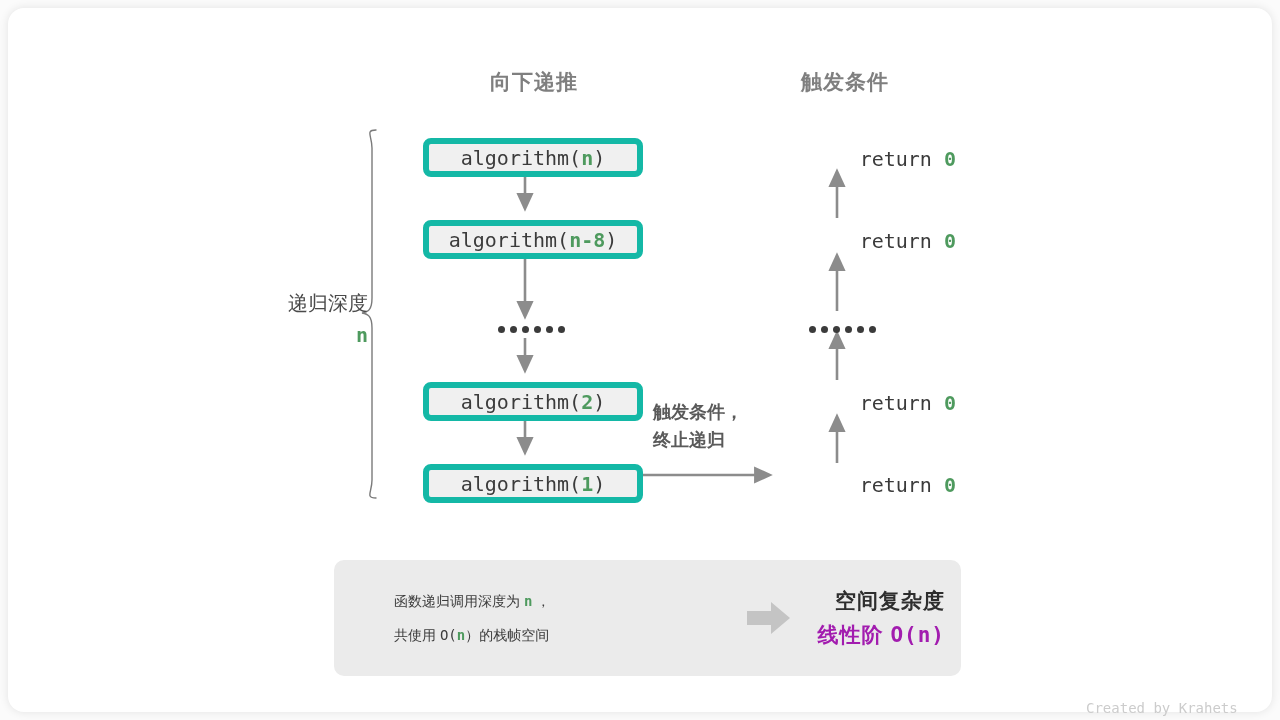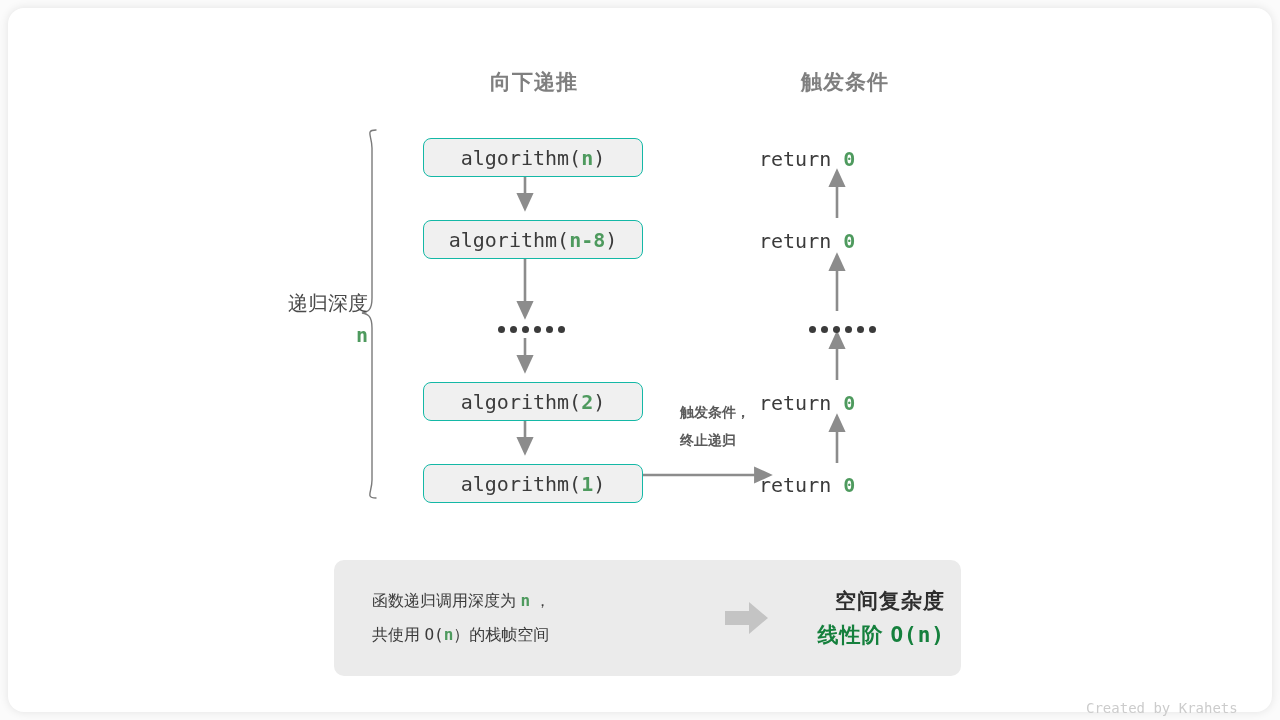--- a/index.html
+++ b/index.html
@@ -44,43 +44,43 @@
   #head-down { left: 415px; top: 60px; width: 222px; }
   #head-up   { left: 726px; top: 60px; width: 222px; }
 
   
   .call-box {
     position: absolute;
     left: 415px;
     width: 220px;
     height: 39px;
     background: #f0f0f0;
-    border: 1px solid #14b8a6;
+    border: 6px solid #14b8a6;
     border-radius: 8px;
     display: flex;
     align-items: center;
     justify-content: center;
     font-family: "DejaVu Sans Mono", monospace;
     font-size: 20px;
     color: #3b3b3b;
     box-sizing: border-box;
   }
   .call-box .arg { color: #4e9a5e; font-weight: bold; }
 
   #box-n   { top: 130px; }
   #box-n1  { top: 212px; }
   #box-2   { top: 374px; }
   #box-1   { top: 456px; }
 
   
   .ret-label {
     position: absolute;
-    left: 751px;
+    left: 726px;
     width: 222px;
-    text-align: left;
+    text-align: right;
     font-family: "DejaVu Sans Mono", monospace;
     font-size: 20px;
     color: #3b3b3b;
     white-space: nowrap;
   }
   .ret-label .zero { color: #4e9a5e; font-weight: bold; }
   #ret-1 { top: 139px; }
   #ret-2 { top: 221px; }
   #ret-3 { top: 383px; }
   #ret-4 { top: 465px; }
@@ -130,48 +130,48 @@
     font-size: 20px;
     font-weight: bold;
     color: #4e9a5e;
     line-height: 34px;
     display: block;
   }
 
   
   #trigger-note {
     position: absolute;
-    left: 672px;
+    left: 645px;
     top: 390px;
     width: 110px;
     font-family: "Liberation Sans", sans-serif;
-    font-size: 14px;
+    font-size: 18px;
     font-weight: bold;
     color: #5a5a5a;
     line-height: 28px;
   }
   #trigger-note span { display: block; }
 
   
   #summary {
     position: absolute;
     left: 326px;
     top: 552px;
     width: 627px;
     height: 116px;
     background: #ebebeb;
     border-radius: 10px;
     display: flex;
     align-items: center;
   }
   #summary-left {
     width: 340px;
-    padding-left: 38px;
-    font-family: "Liberation Sans", sans-serif;
-    font-size: 16px;
+    padding-left: 60px;
+    font-family: "Liberation Sans", sans-serif;
+    font-size: 14px;
     color: #3b3b3b;
     line-height: 34px;
   }
   #summary-left .ln { display: block; white-space: nowrap; }
   .mono-g {
     font-family: "DejaVu Sans Mono", monospace;
     font-weight: bold;
     color: #4e9a5e;
   }
   .mono-d {
@@ -196,21 +196,21 @@
     font-size: 21px;
     font-weight: bold;
     color: #2e2e2e;
     letter-spacing: 1px;
   }
   #summary-right .sr-value {
     display: block;
     font-family: "Liberation Sans", sans-serif;
     font-size: 21px;
     font-weight: bold;
-    color: #15803d;
+    color: #a21caf;
     letter-spacing: 1px;
   }
   #summary-right .sr-value .ov {
     font-family: "DejaVu Sans Mono", monospace;
   }
 
   
   #credit {
     position: absolute;
     left: 1078px;

